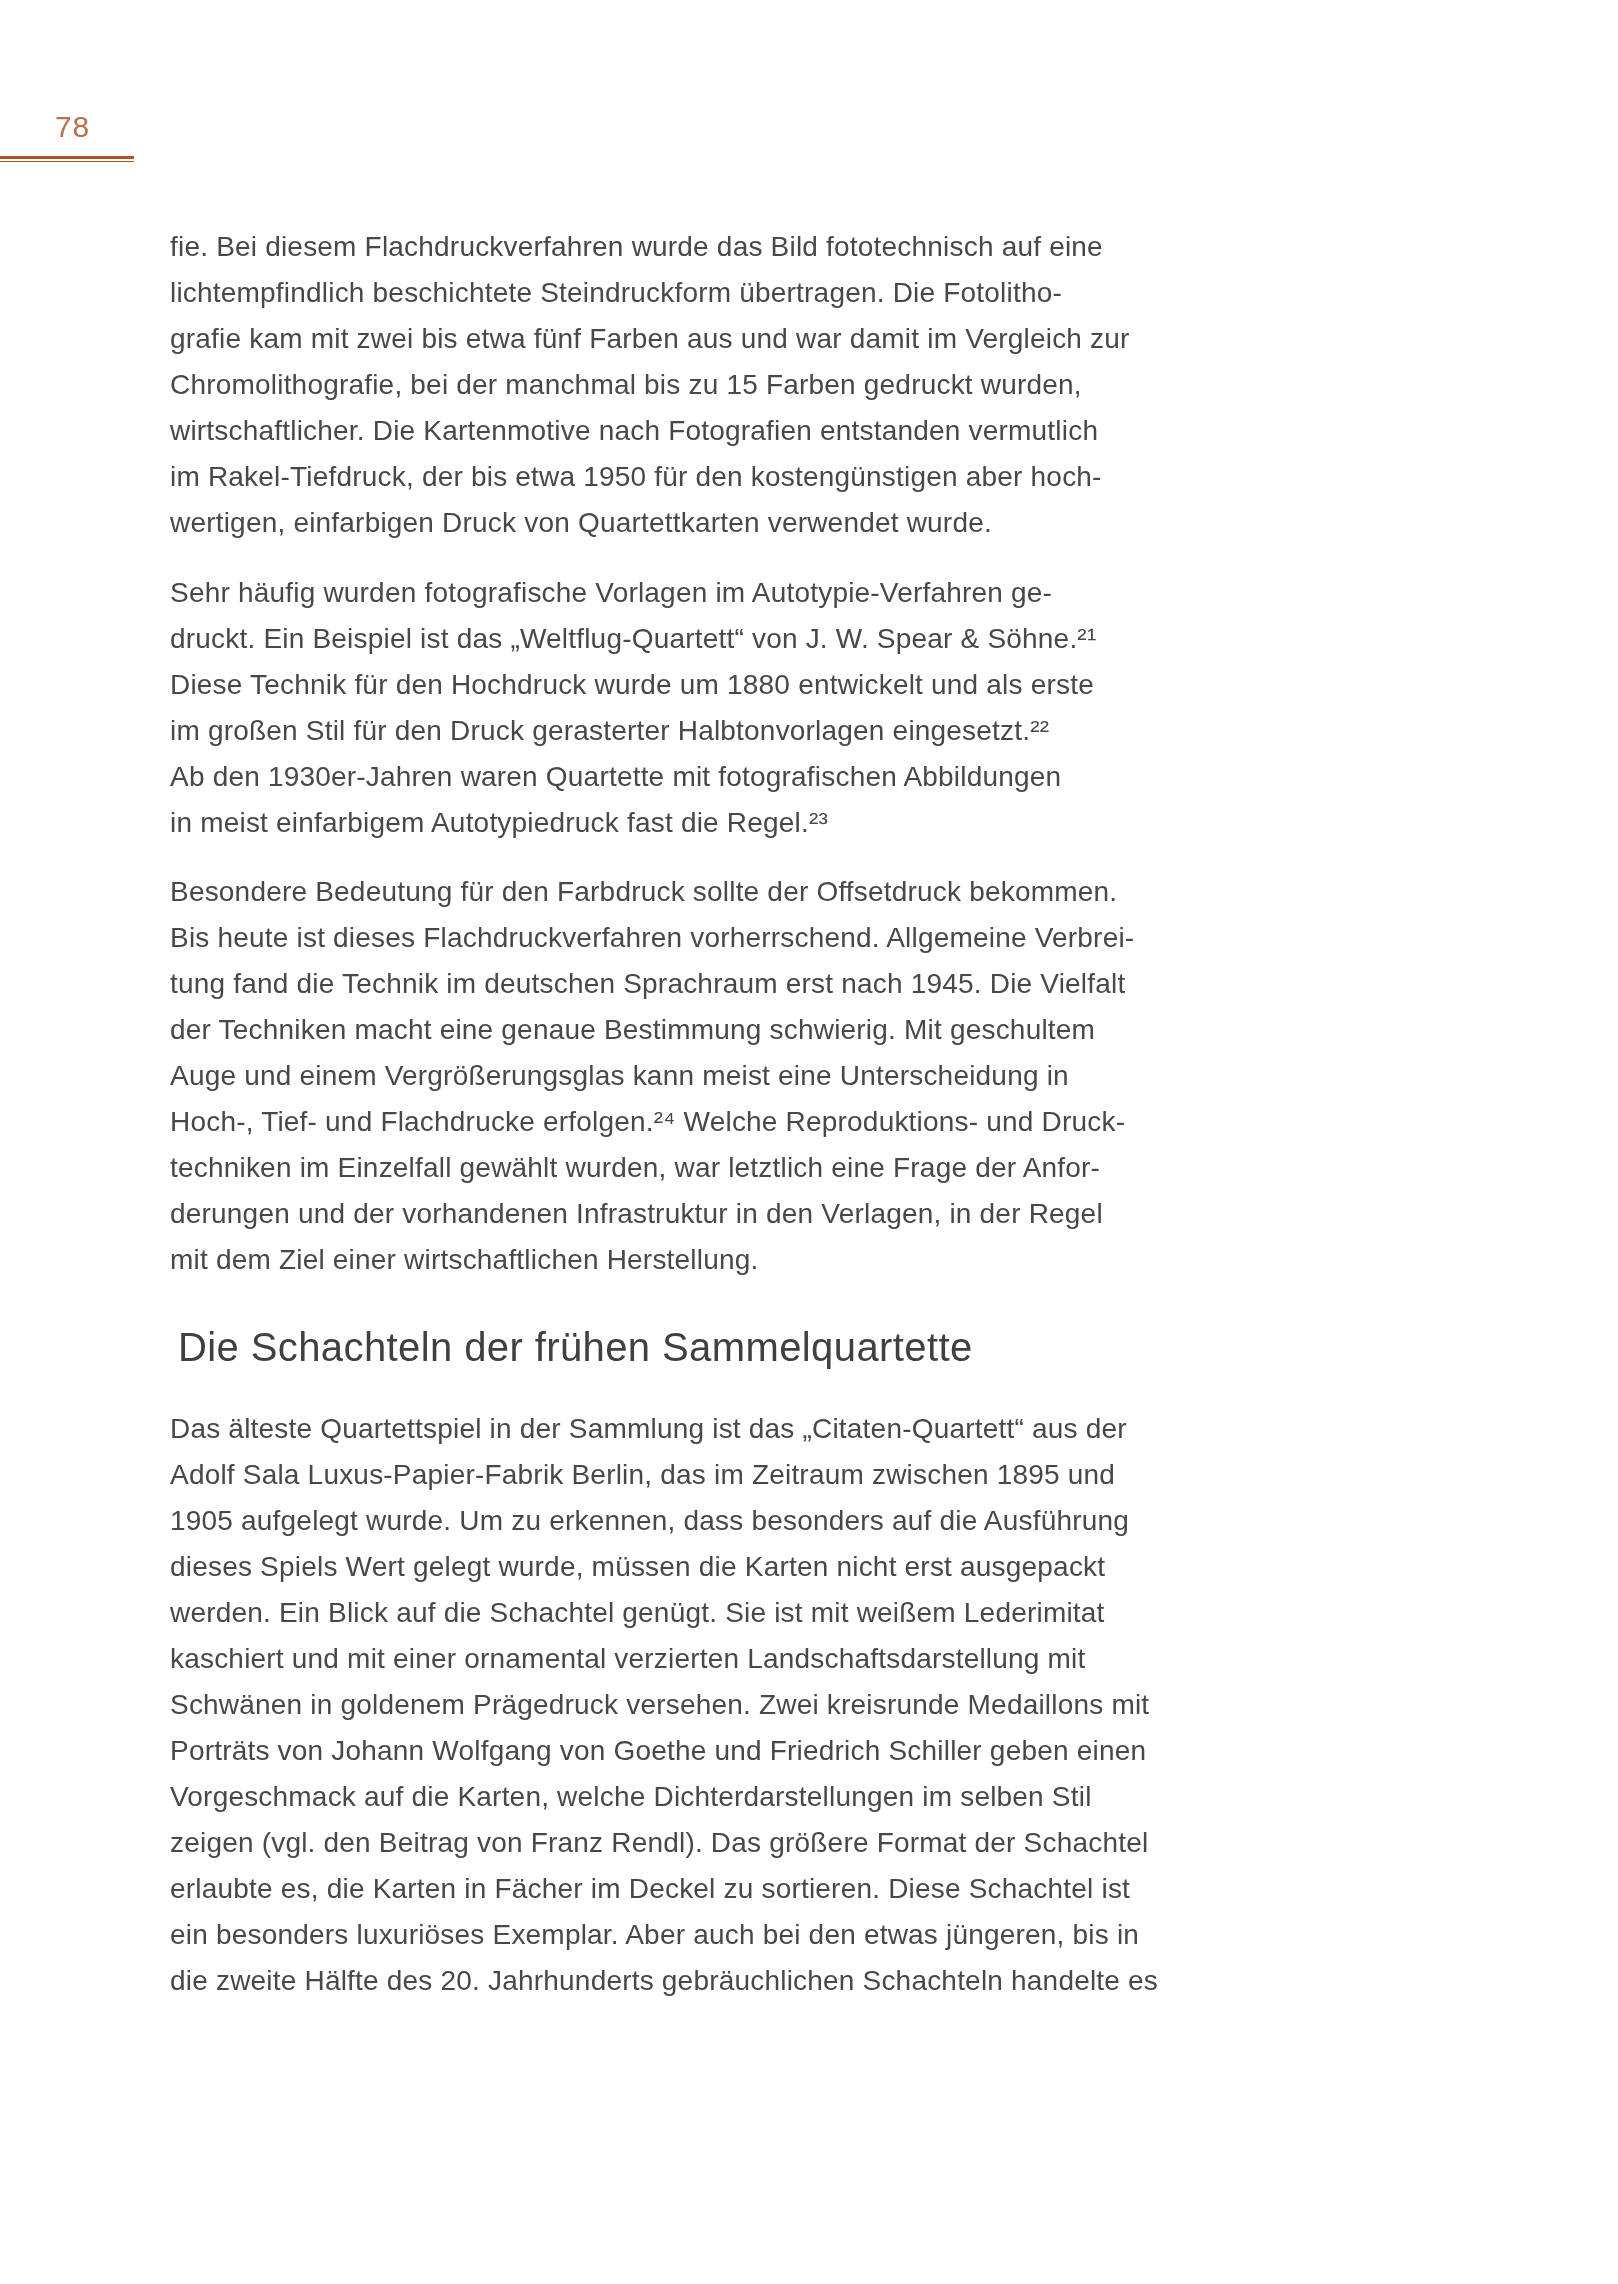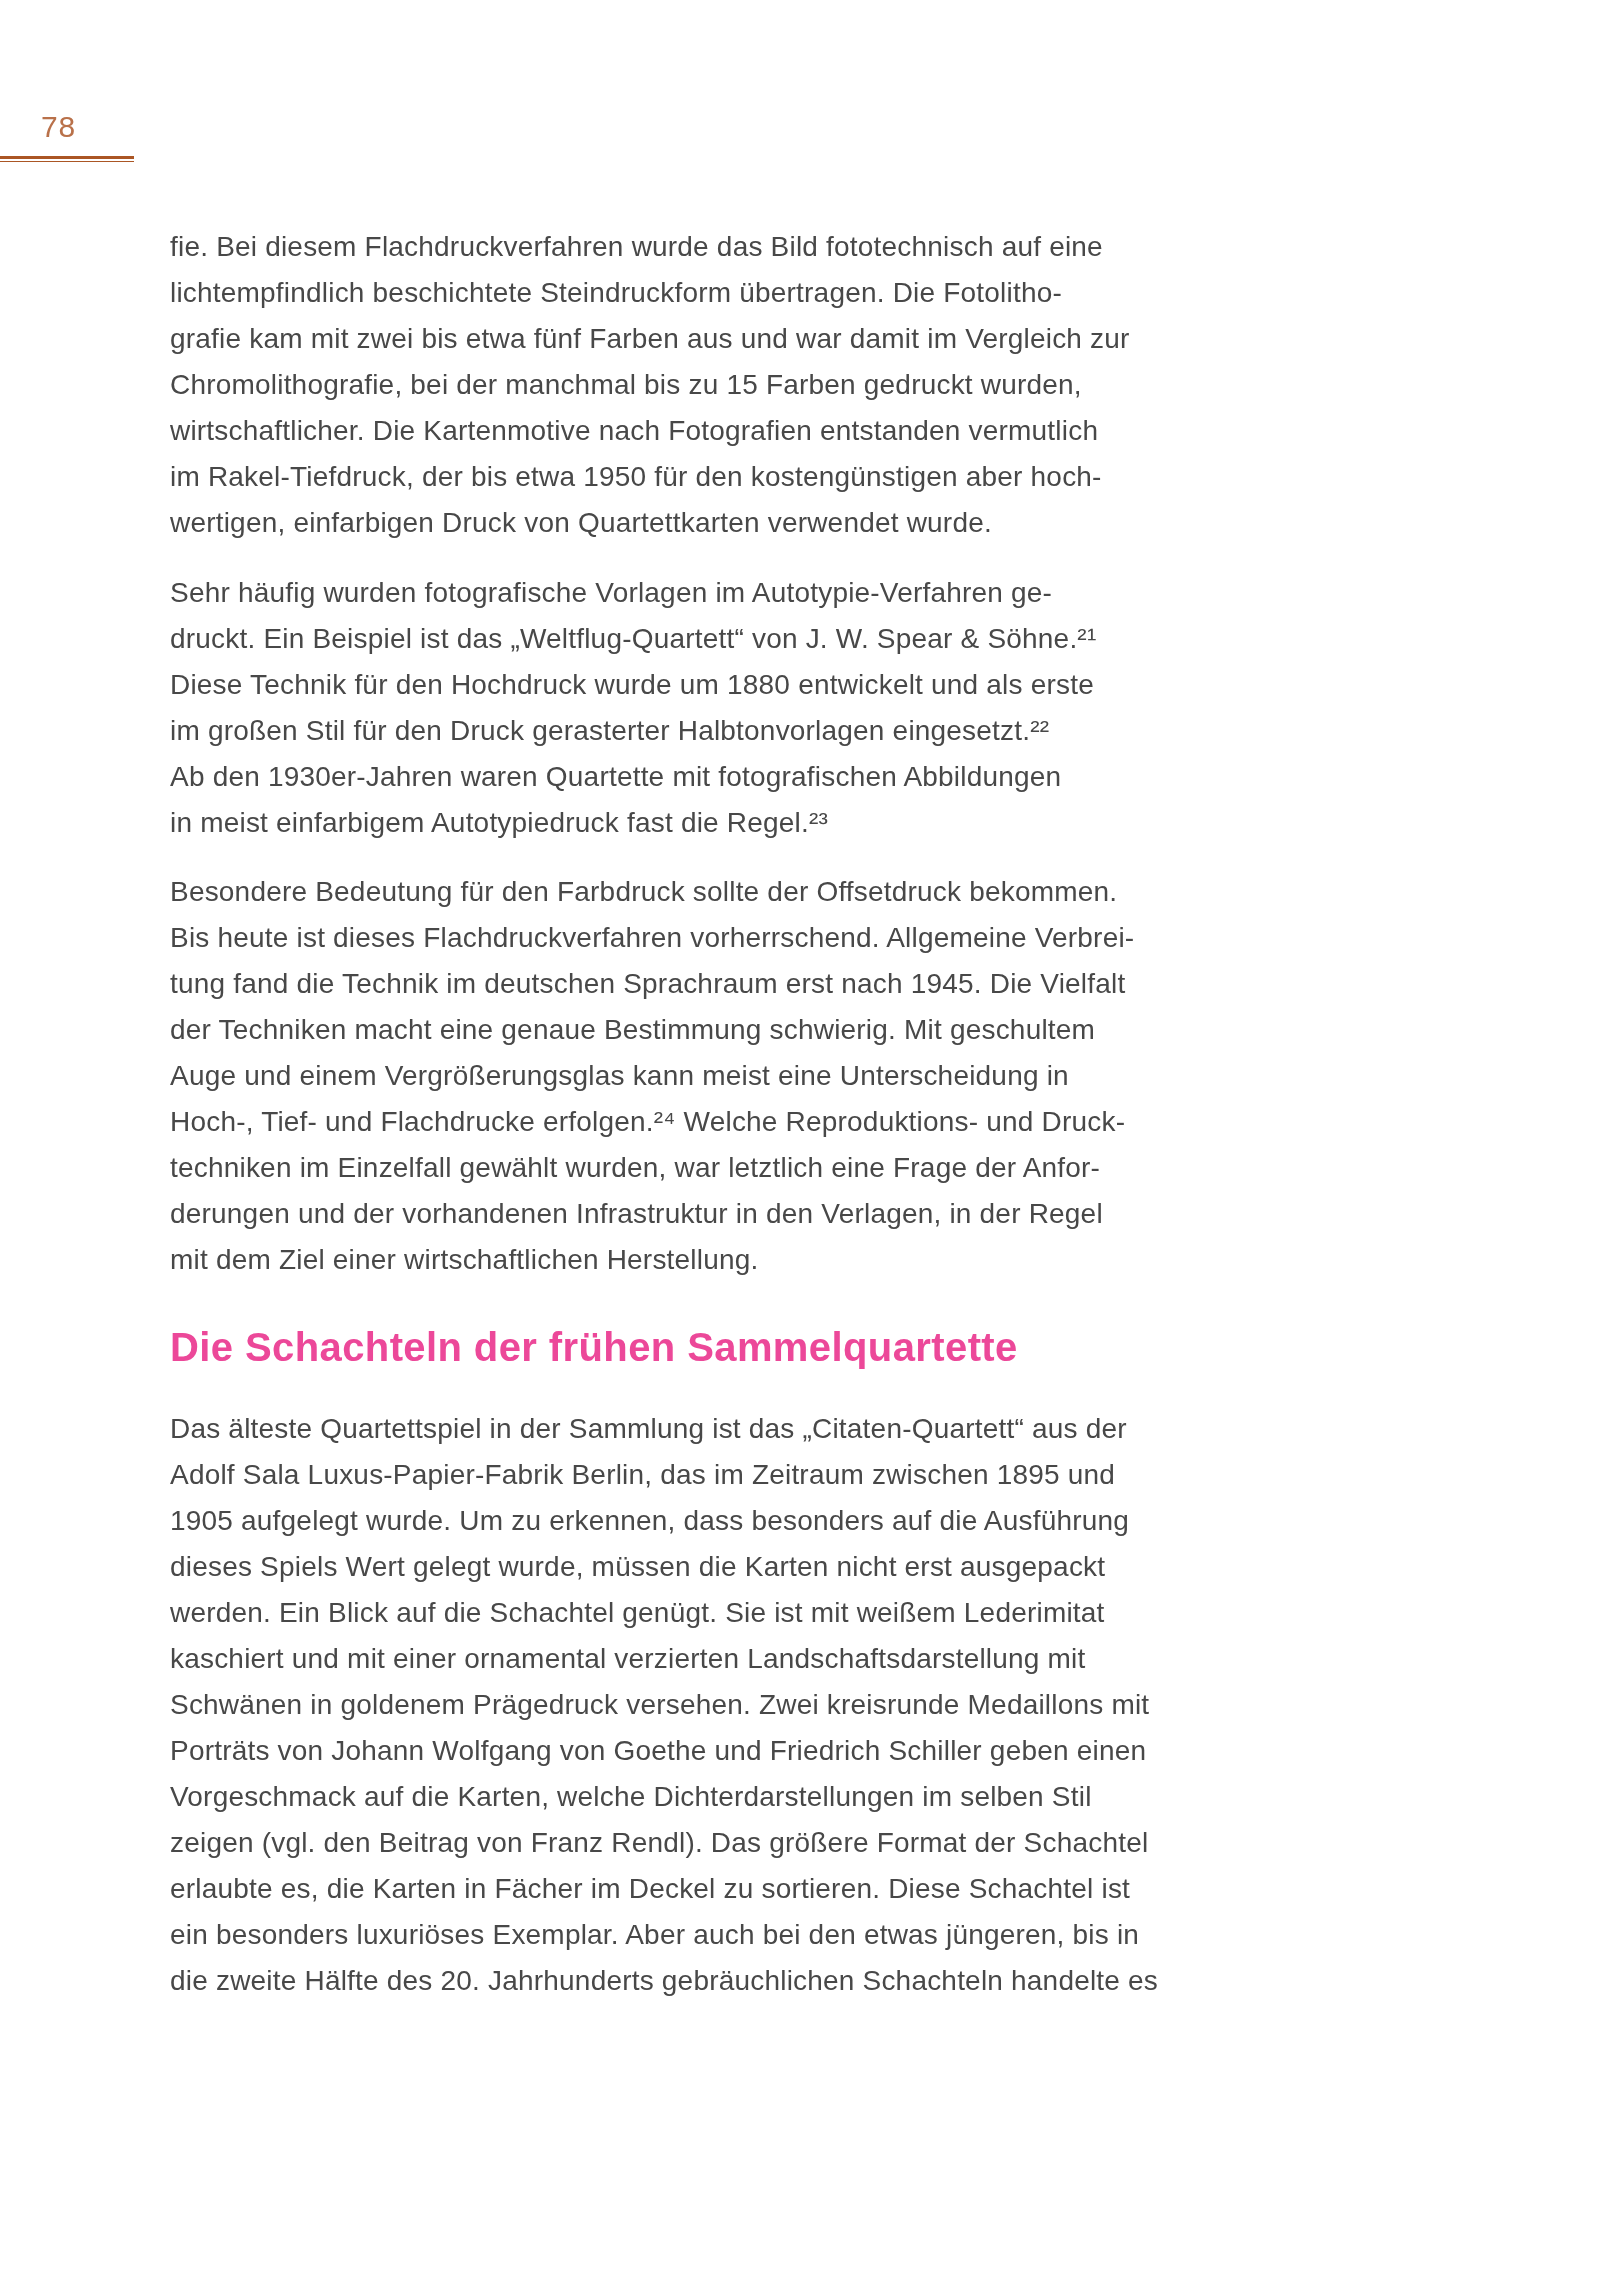--- a/index.html
+++ b/index.html
@@ -11,21 +11,21 @@
     position: relative;
     width: 1618px;
     height: 2284px;
     background: #ffffff;
     overflow: hidden;
     font-family: "Liberation Sans", "DejaVu Sans", sans-serif;
   }
   .page-number {
     position: absolute;
     top: 110px;
-    left: 41px;
+    left: 55px;
     font-size: 30px;
     font-weight: 300;
     color: #b9714a;
     letter-spacing: 0.8px;
   }
   .header-rule {
     position: absolute;
     top: 156px;
     left: 0;
     width: 134px;
@@ -44,26 +44,26 @@
   .body-para {
     margin: 0 0 23.5px 0;
     font-size: 28px;
     font-weight: 300;
     line-height: 46px;
     letter-spacing: 0.2px;
     white-space: pre;
     color: #484848;
   }
   .section-heading {
-    margin: 41px 0 35px 0;
+    margin: 41px 0 35px 8px;
     font-size: 40px;
-    font-weight: 700;
+    font-weight: 400;
     line-height: 47px;
     letter-spacing: 0.4px;
-    color: #ec4899;
+    color: #404040;
     white-space: pre;
   }
 </style>
 </head>
 <body>
 
 <div class="page">
 
   <div class="page-number">78</div>
 

